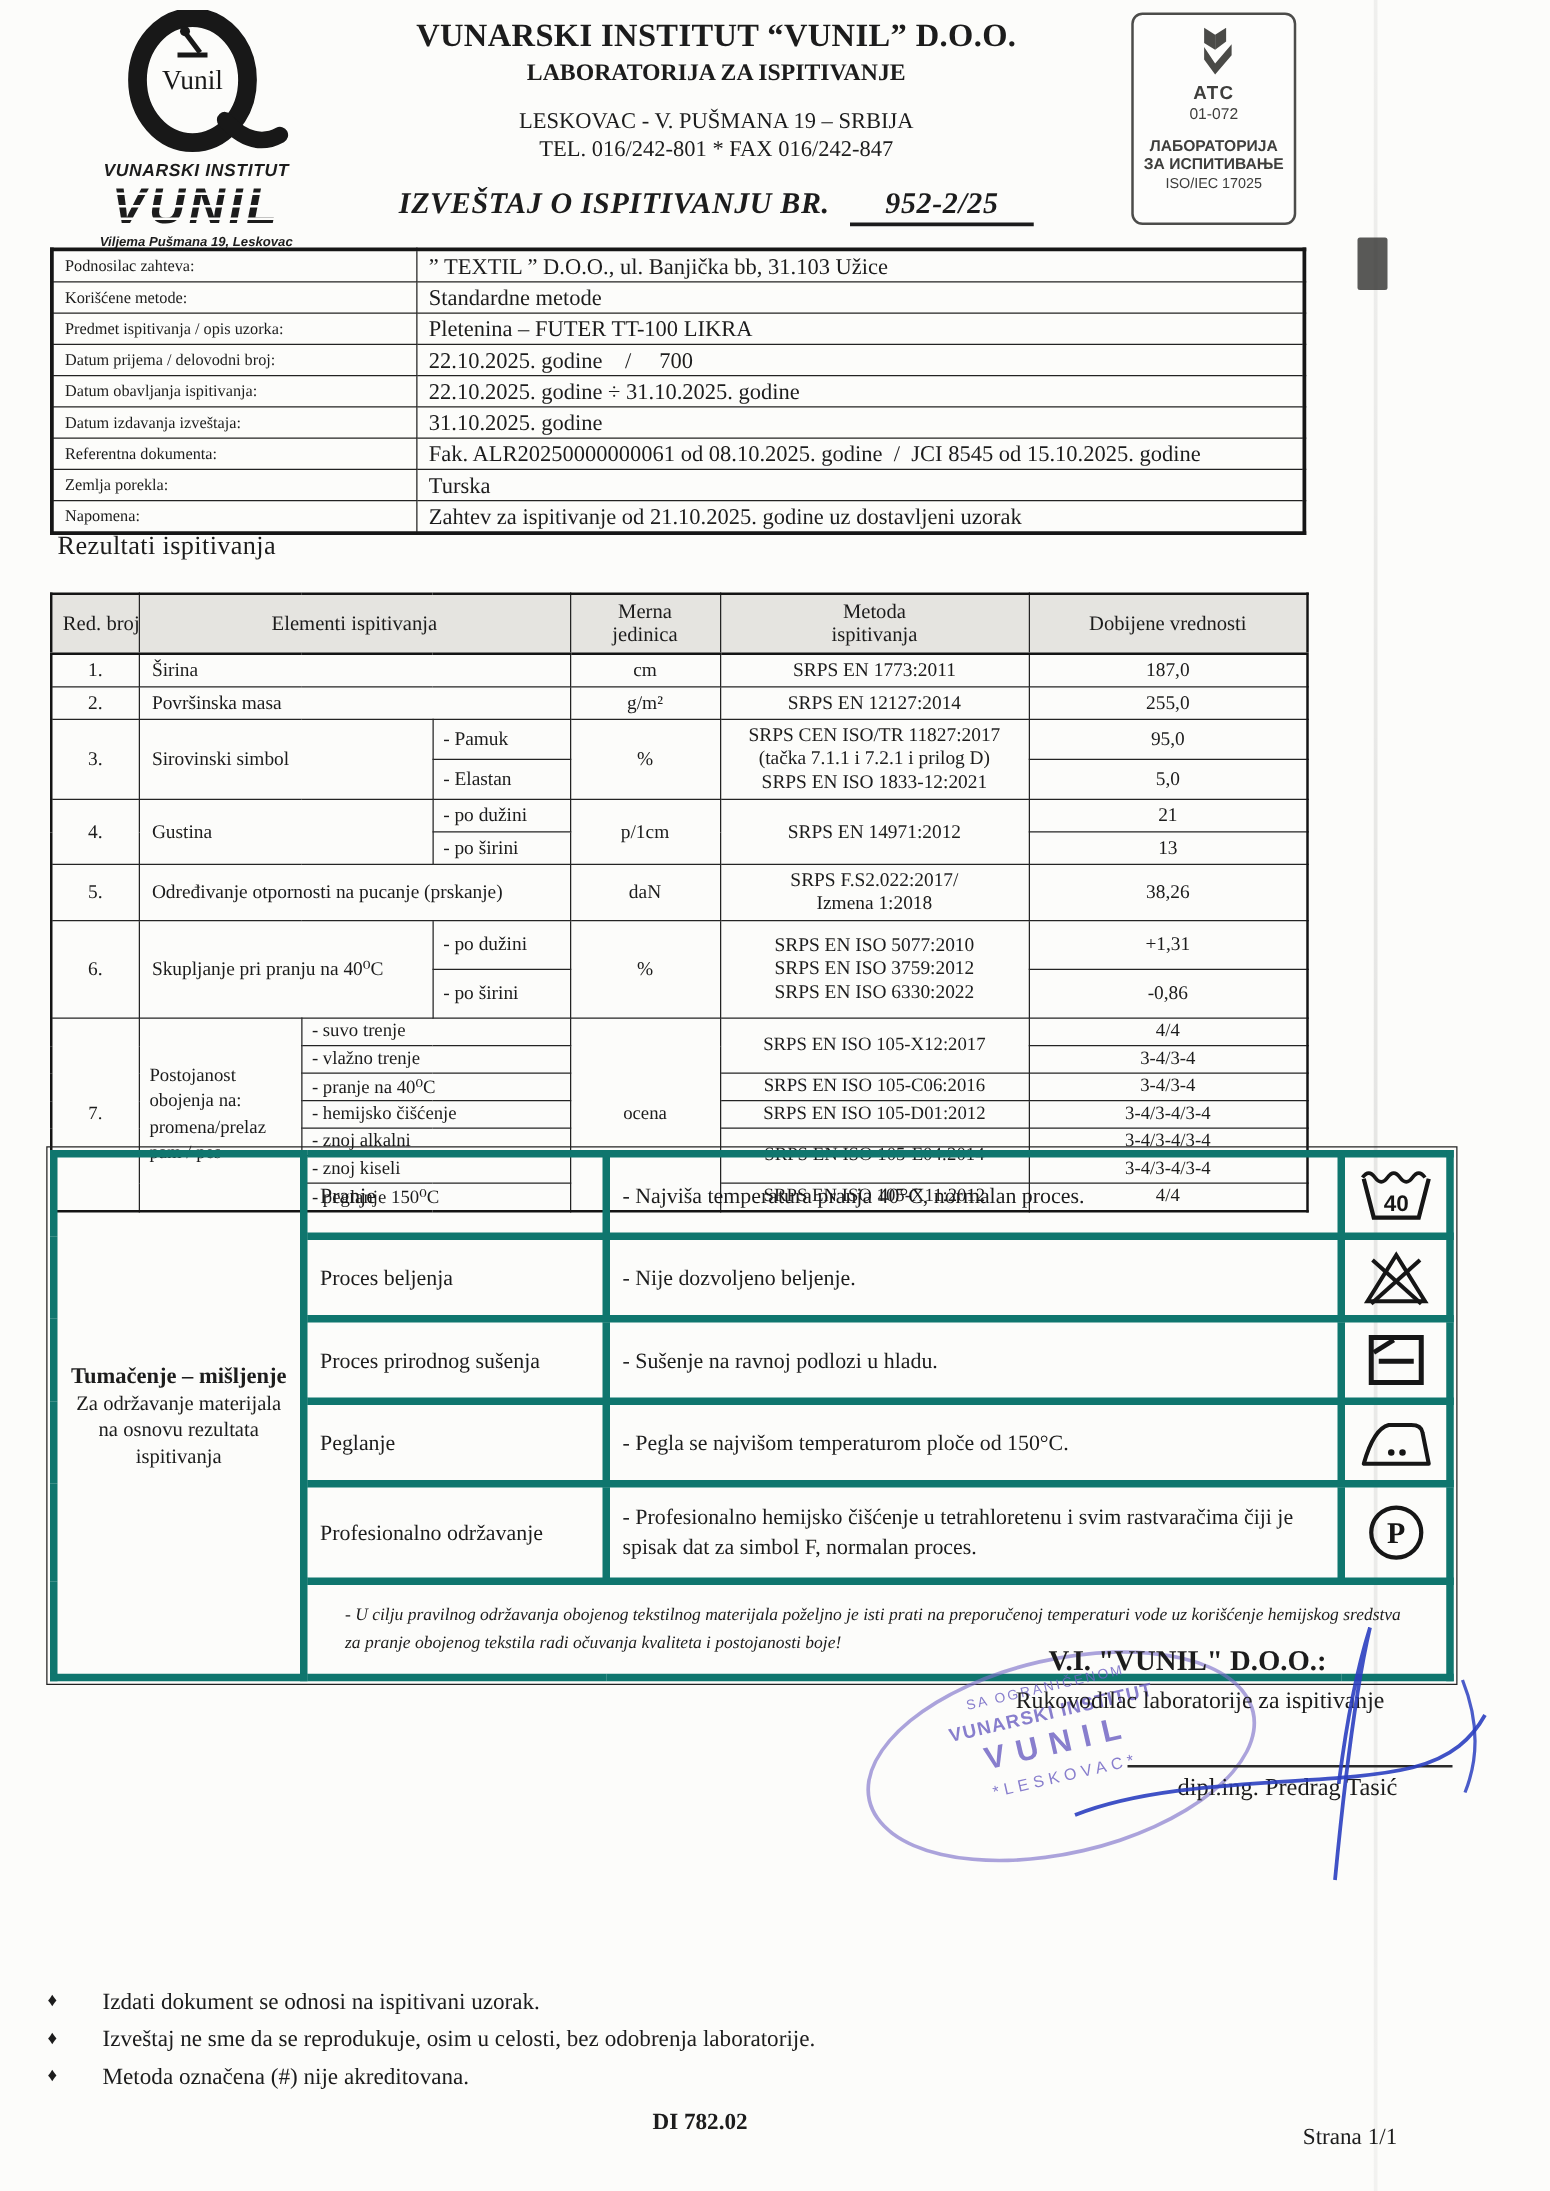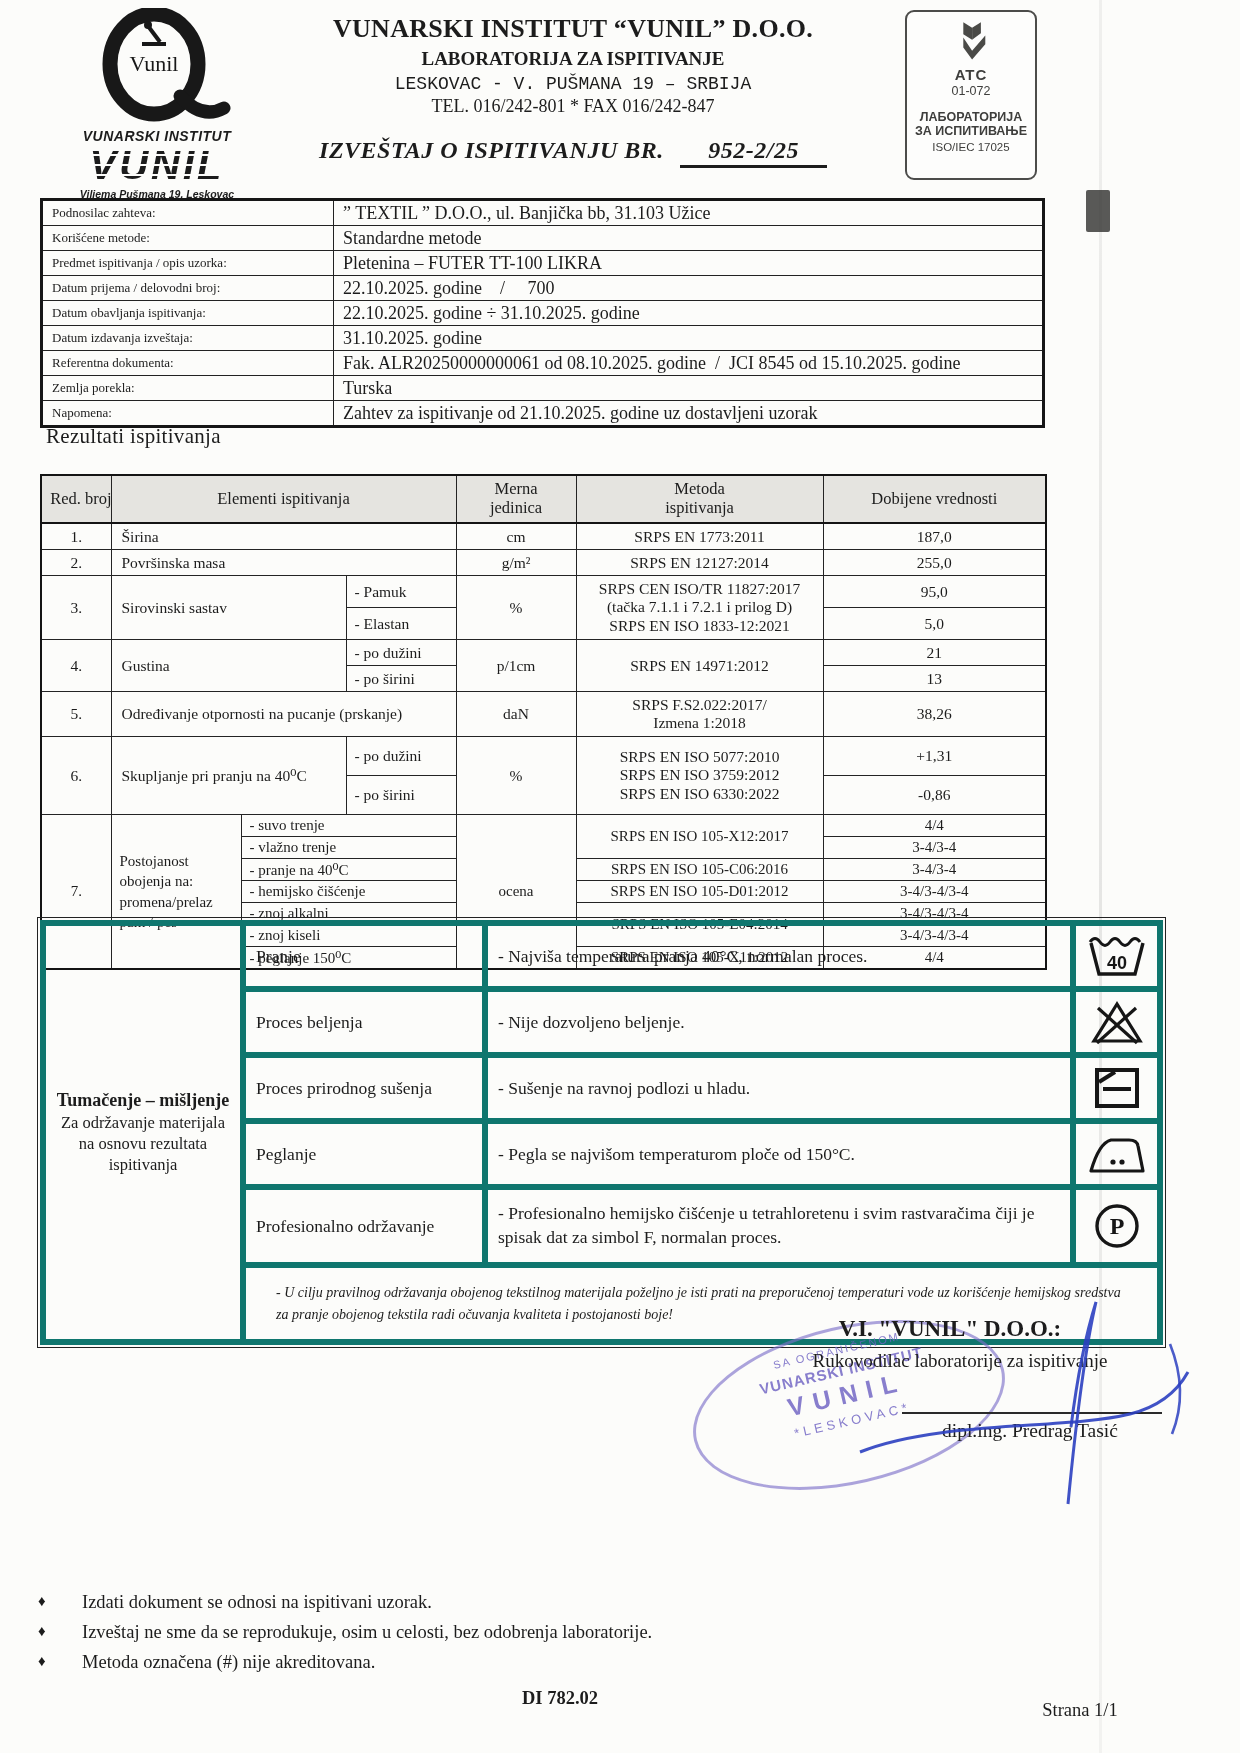--- a/index.html
+++ b/index.html
@@ -19,21 +19,21 @@
   .logo-block{position:absolute;left:52px;top:8px;width:210px;text-align:center;}
   .brand-top{font:italic 700 14px "Liberation Sans",sans-serif;letter-spacing:.5px;margin-top:2px;}
   .brand-word{position:relative;font:italic 900 40px "Liberation Sans",sans-serif;letter-spacing:3px;line-height:1;margin-top:1px;}
   .brand-word .stripe{position:absolute;left:-6px;right:-6px;height:2px;background:#fcfcfa;}
   .s1{top:9px}.s2{top:19px}.s3{top:29px}
   .brand-addr{font:italic 700 10.5px "Liberation Sans",sans-serif;margin-top:3px;}
 
   .center-block{position:absolute;left:268px;top:14px;width:610px;text-align:center;}
   .c-line1{font-weight:700;font-size:26px;letter-spacing:.3px;}
   .c-line2{font-weight:700;font-size:19px;margin-top:4px;}
-  .c-line3{font-size:18px;margin-top:4px;font-family:Liberation Mono, monospace;}
+  .c-line3{font-size:18px;margin-top:16px;}
   .c-line4{font-size:18px;margin-top:2px;}
   .report-line{margin-top:20px;font-style:italic;font-weight:700;font-size:24px;letter-spacing:.5px;}
   .report-no{display:inline-block;border-bottom:3px solid #1c1c1c;padding:0 28px 1px 28px;margin-left:10px;}
 
   .badge{position:absolute;left:905px;top:10px;width:128px;height:166px;
     border:2px solid #4c4c4a;border-radius:9px;text-align:center;
     font-family:"Liberation Sans",sans-serif;color:#3e3e3c;background:#fdfdfc;}
   .badge .b-org{font-weight:700;font-size:15px;margin-top:2px;letter-spacing:1px;}
   .badge .b-code{font-size:12.5px;margin-top:1px;text-align:center;}
   .badge .b-l1{font-weight:700;font-size:12.5px;margin-top:12px;line-height:1.15;}
@@ -236,21 +236,21 @@
         </tr>
         <tr class="h23">
           <td class="cc">2.</td>
           <td class="lbl" colspan="3">Površinska masa</td>
           <td class="cc">g/m²</td>
           <td class="cc">SRPS EN 12127:2014</td>
           <td class="cc">255,0</td>
         </tr>
         <tr class="h29">
           <td class="cc" rowspan="2">3.</td>
-          <td class="lbl" colspan="2" rowspan="2">Sirovinski sastav</td>
+          <td class="lbl" colspan="2" rowspan="2">Sirovinski simbol</td>
           <td class="sub">- Pamuk</td>
           <td class="cc" rowspan="2">%</td>
           <td class="cc" rowspan="2">
             <div class="mline">SRPS CEN ISO/TR 11827:2017</div>
             <div class="mline">(tačka 7.1.1 i 7.2.1 i prilog D)</div>
             <div class="mline">SRPS EN ISO 1833-12:2021</div>
           </td>
           <td class="cc">95,0</td>
         </tr>
         <tr class="h29">

